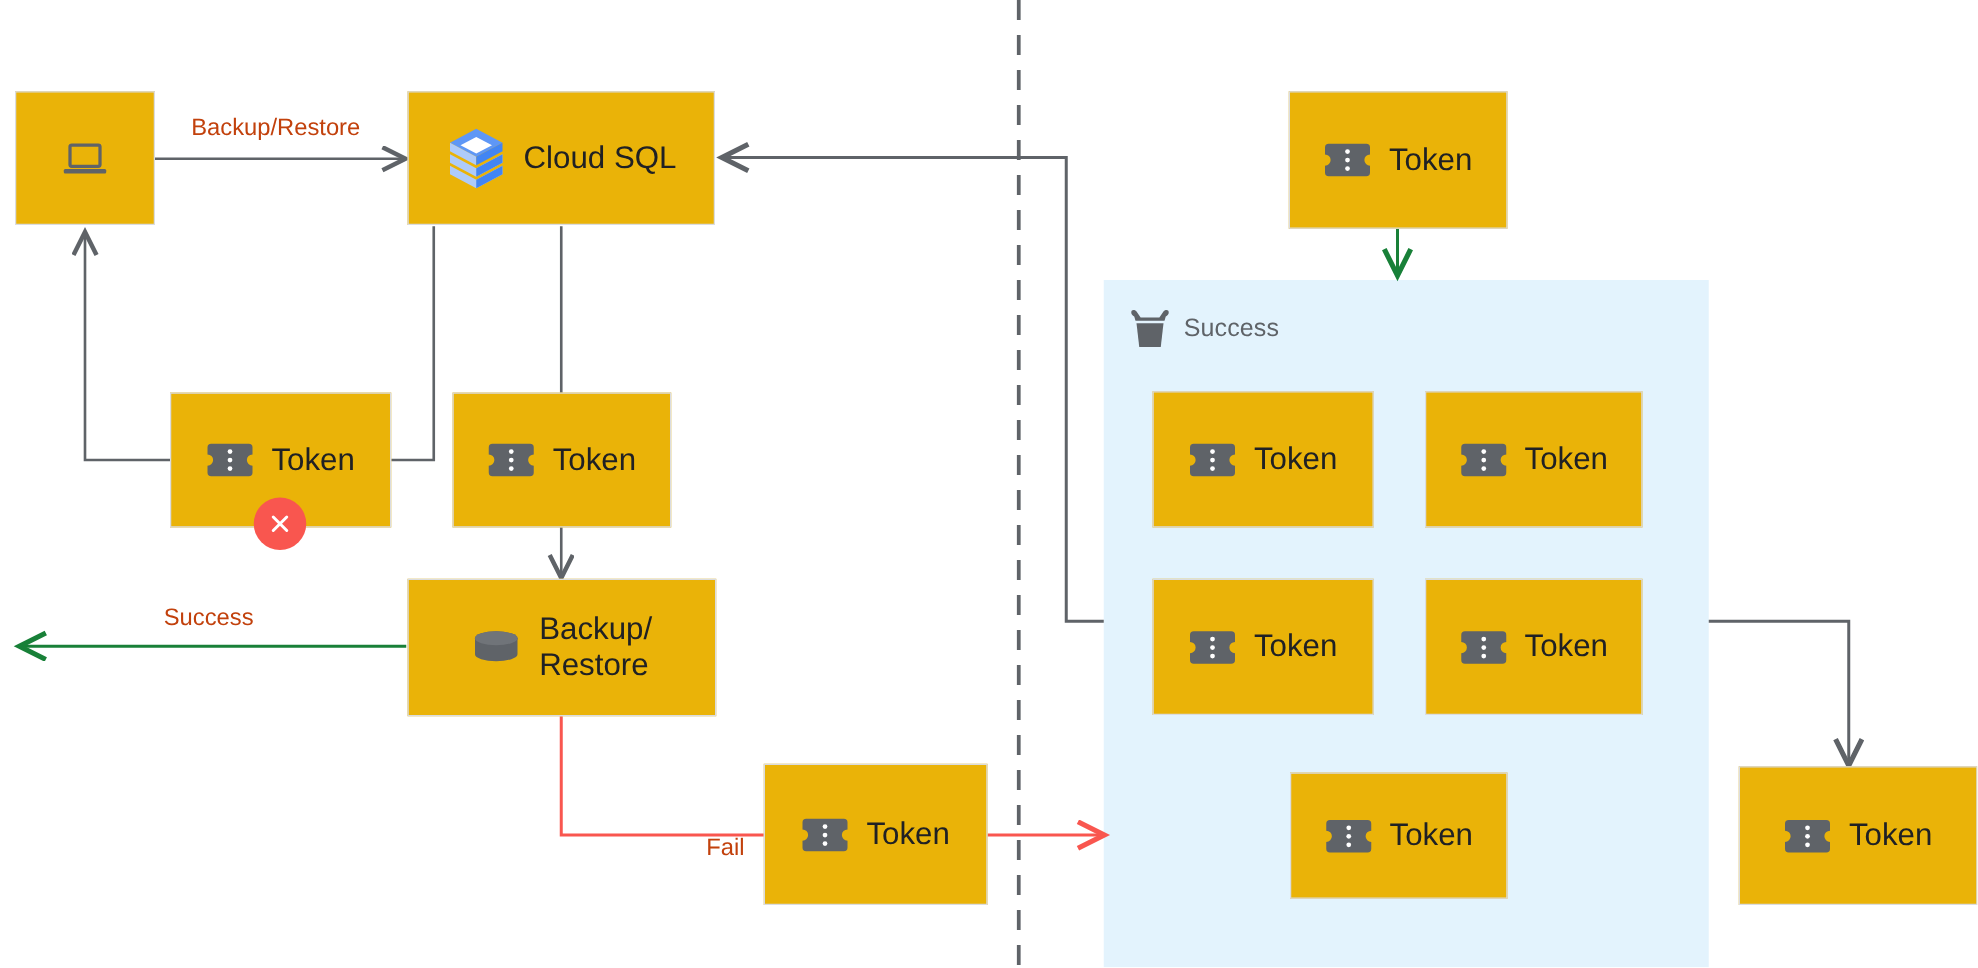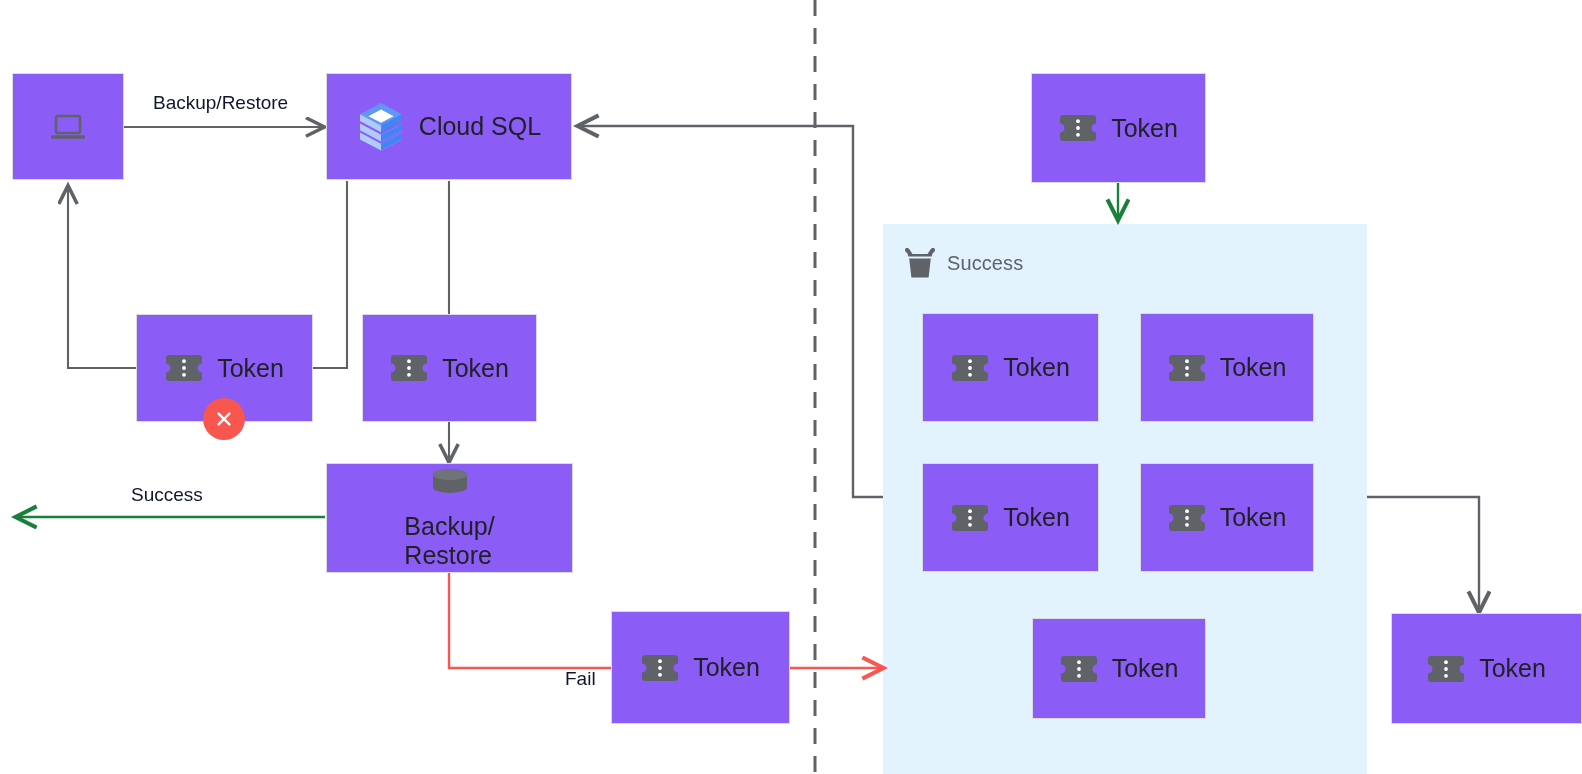--- a/index.html
+++ b/index.html
@@ -34,21 +34,21 @@
     align-items: center;
     gap: 10px;
   }
   .bucket-label {
     font-size: 20px;
     color: #5f6368;
     letter-spacing: 0.1px;
   }
   .node {
     position: absolute;
-    background: #8b5cf6;
+    background: #eab308;
     border: 1px solid #dadce0;
     box-sizing: border-box;
     display: flex;
     align-items: center;
     justify-content: center;
     gap: 14px;
   }
   .node-label {
     font-size: 25px;
     color: #202124;
@@ -62,21 +62,21 @@
   .title {
     position: absolute;
     font-size: 26px;
     font-weight: bold;
     color: #202124;
     white-space: nowrap;
   }
   .edge-label {
     position: absolute;
     font-size: 19px;
-    color: #0f172a;
+    color: #c2410c;
     white-space: nowrap;
   }
   .edge-label.multi {
     white-space: pre-line;
     line-height: 1.32;
   }
   .err-badge {
     position: absolute;
     width: 42px;
     height: 42px;
@@ -196,21 +196,21 @@
       <svg class="icon" width="38" height="30" viewBox="0 0 38 30" aria-hidden="true">
         <path d="M4,2 L34,2 A3,3 0 0 1 37,5 L37,10.5 A4.5,4.5 0 0 0 37,19.5 L37,25 A3,3 0 0 1 34,28 L4,28 A3,3 0 0 1 1,25 L1,19.5 A4.5,4.5 0 0 0 1,10.5 L1,5 A3,3 0 0 1 4,2 Z" fill="#5f6368"></path>
         <circle cx="19" cy="8.2" r="1.9" fill="#ffffff"></circle>
         <circle cx="19" cy="15" r="1.9" fill="#ffffff"></circle>
         <circle cx="19" cy="21.8" r="1.9" fill="#ffffff"></circle>
       </svg>
     </span>
     <span class="token-label">Token</span>
   </div>
 
-  <div class="node" style="left:326px; top:463px; width:247px; height:110px;flex-direction:column;">
+  <div class="node" style="left:326px; top:463px; width:247px; height:110px;">
     <span>
       <svg class="icon" width="40" height="32" viewBox="0 0 40 32" aria-hidden="true">
         <ellipse cx="20" cy="8.6" rx="17" ry="5.6" fill="#5f6368"></ellipse>
         <path d="M3,8.6 L3,21.4 A17,5.6 0 0 0 37,21.4 L37,8.6 Z" fill="#5f6368"></path>
         <ellipse cx="20" cy="8.6" rx="17" ry="5.6" fill="#707479"></ellipse>
       </svg>
     </span>
     <span class="node-label">Backup/
 Restore</span>
   </div>

